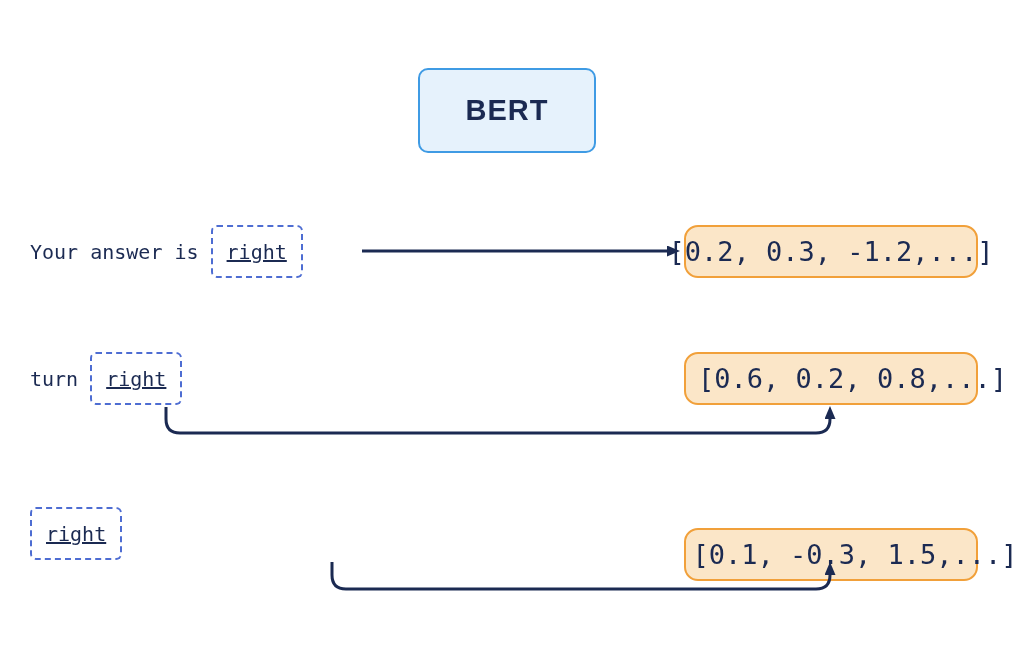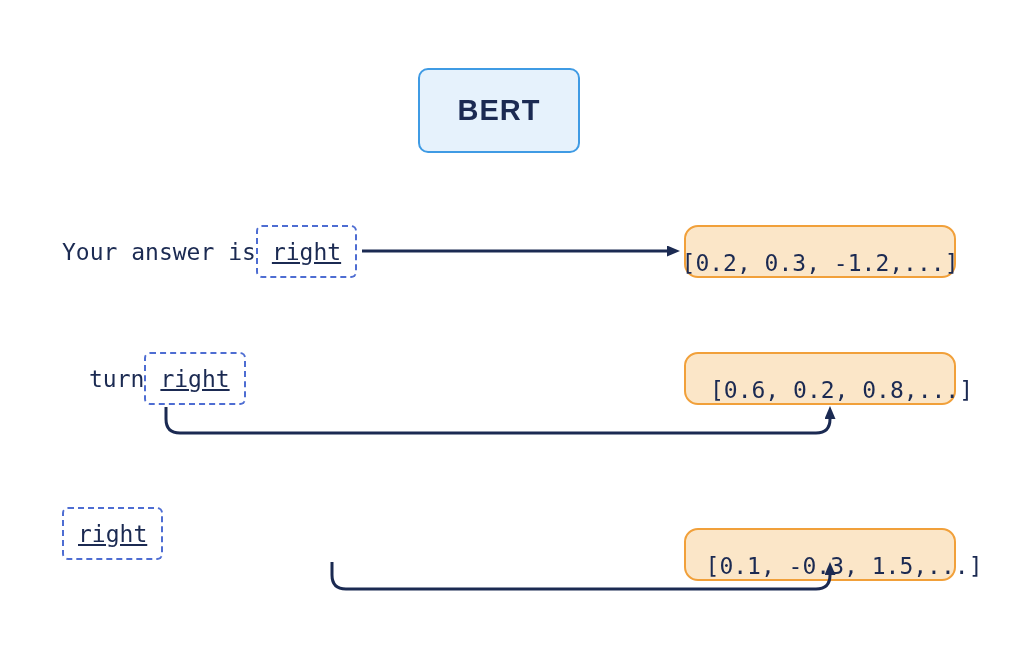--- a/index.html
+++ b/index.html
@@ -18,59 +18,60 @@
     width: 1024px;
     height: 657px;
     background: var(--bg);
     overflow: hidden;
     font-family: "DejaVu Sans Mono", "Liberation Mono", monospace;
     color: var(--navy);
   }
   .bert-box {
     position: absolute;
     left: 418px; top: 68px;
-    width: 162px; height: 85px;
+    width: 178px; height: 85px;
     background: var(--bert-fill);
     border: 2px solid var(--bert-border);
     border-radius: 10px;
     display: flex; align-items: center; justify-content: center;
     font-family: "Liberation Sans", sans-serif;
     font-size: 29px; font-weight: 700; letter-spacing: 1px;
     color: var(--navy);
     text-align: center;
   }
   .row {
     position: absolute;
-    left: 62px;
+    left: 30px;
     height: 53px;
     display: flex; align-items: center;
-    font-size: 23px;
+    gap: 12px;
+    font-size: 20px;
     white-space: nowrap;
   }
   .row.r1 { top: 225px; }
-  .row.r2 { top: 352px; margin-left: 27px; }
+  .row.r2 { top: 352px; }
   .row.r3 { top: 507px; }
   .token-box {
     height: 53px;
     padding: 0 14px;
     border: 2px dashed var(--dash-blue);
     border-radius: 6px;
     display: flex; align-items: center; justify-content: center;
     background: var(--bg);
     text-decoration: underline;
   }
   .vec-box {
     position: absolute;
     left: 684px;
-    width: 272px; height: 53px;
+    width: 294px; height: 53px;
     background: var(--vec-fill);
     border: 2px solid var(--vec-border);
     border-radius: 14px;
-    display: flex; align-items: flex-end; justify-content: center;
-    font-size: 23px;
+    display: flex; align-items: center; justify-content: center;
+    font-size: 27px;
     white-space: nowrap;
   }
   .vec-box.v1 { top: 225px; }
   .vec-box.v2 { top: 352px; padding-left: 43px; }
   .vec-box.v3 { top: 528px; padding-left: 48px; }
   svg.arrows {
     position: absolute;
     inset: 0;
     width: 1024px; height: 657px;
     pointer-events: none;

